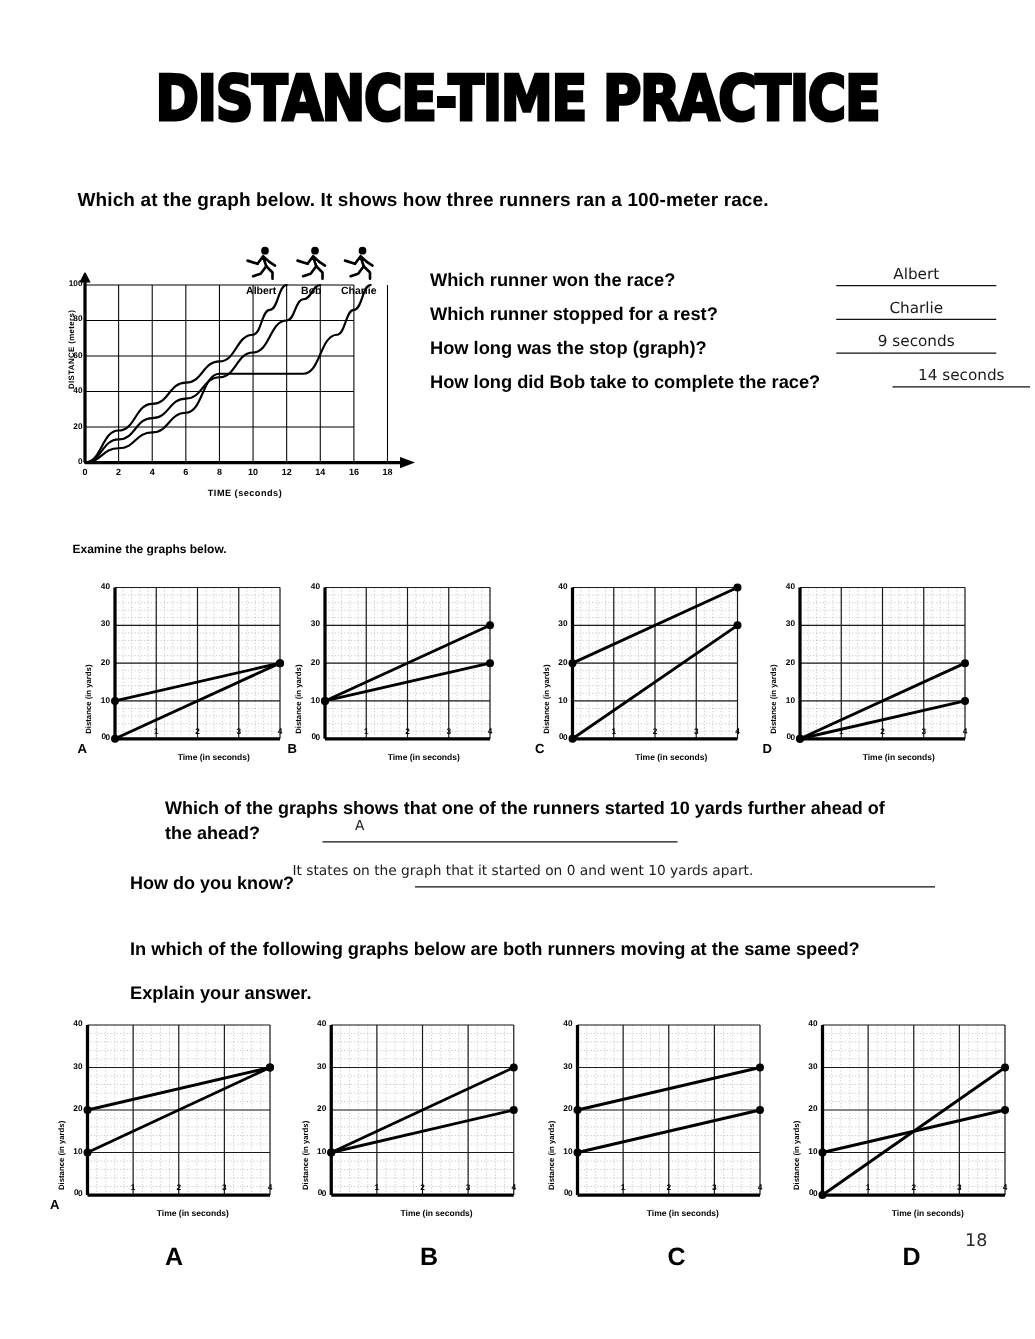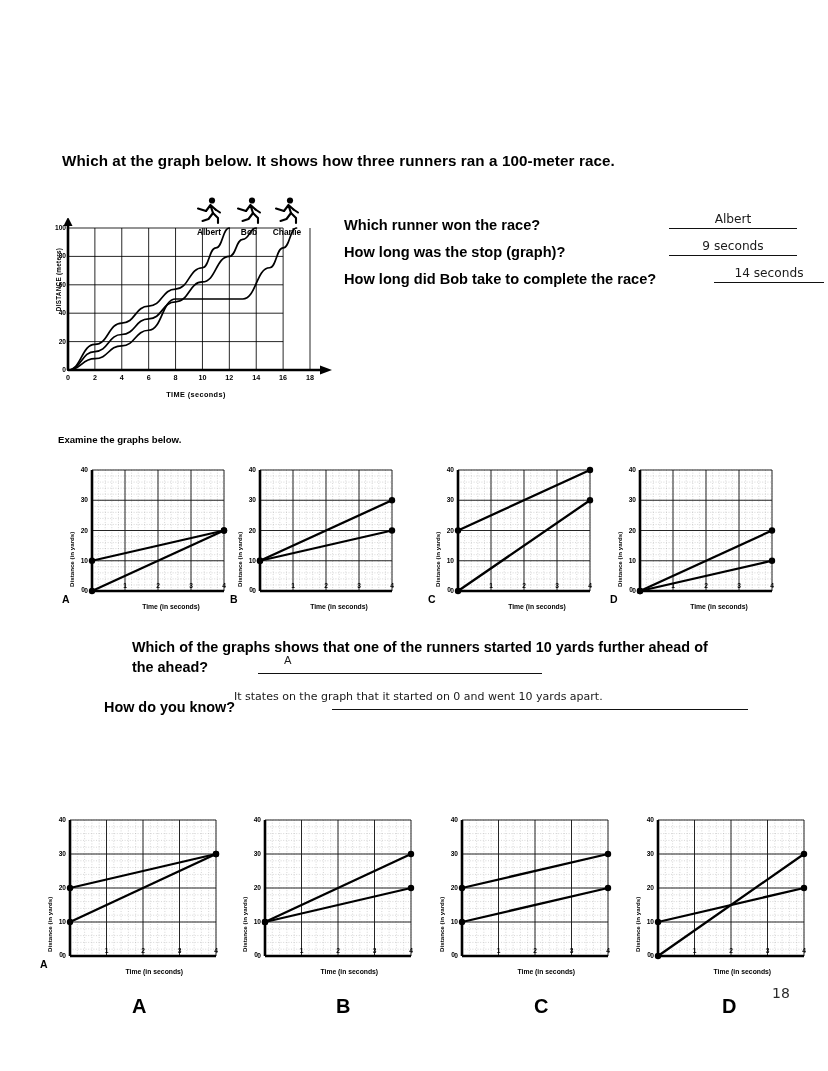--- a/index.html
+++ b/index.html
@@ -101,20 +101,23 @@
   .pagenum{position:absolute;left:772px;top:985px;font-size:14px;color:#2b2b2b;font-family:"DejaVu Sans",sans-serif;}
 
   .bigletters{position:absolute;top:995px;left:0;width:828px;height:30px;}
   .bigletters span{position:absolute;font-size:20px;font-weight:bold;}
 </style>
 </head>
 <body>
 
 <div class="page">
 
+  <div class="title-wrap">
+    <span class="title">DISTANCE-TIME PRACTICE</span>
+  </div>
 
   <div class="intro">Which at the graph below.  It shows how three runners ran a 100-meter race.</div>
 
   <div class="runners" id="runners">
       <div class="runner" style="left: 0px;">
         <svg width="32" height="30" viewBox="0 0 32 30">
           <circle cx="19" cy="4.5" r="3.1" fill="#000"></circle>
           <path d="M17.5 9 L13 15 M17.5 9 L22.5 13.5 M17.5 9.5 L20 17" stroke="#000" stroke-width="2.1" fill="none" stroke-linecap="round"></path>
           <path d="M13 15 L5 12.5" stroke="#000" stroke-width="2.1" fill="none" stroke-linecap="round"></path>
           <path d="M22.5 13.5 L27 16.5" stroke="#000" stroke-width="2.1" fill="none" stroke-linecap="round"></path>
@@ -191,20 +194,27 @@
         <div class="bg-xtick" style="left:237.1111111111111px;top:155px;">16</div>
         <div class="bg-xtick" style="left:264px;top:155px;">18</div>
       </div>
   </div>
 
   <div class="qa1" id="qa1">
       <div class="qa-row">
         <div class="qa-q">Which runner won the race?</div>
         <div class="qa-ansbox" style="left:325px;width:128px;">
           <span class="qa-ans">Albert</span>
+          <div class="qa-line"></div>
+        </div>
+      </div>
+      <div class="qa-row">
+        <div class="qa-q">Which runner stopped for a rest?</div>
+        <div class="qa-ansbox" style="left:325px;width:128px;">
+          <span class="qa-ans">Charlie</span>
           <div class="qa-line"></div>
         </div>
       </div>
       <div class="qa-row">
         <div class="qa-q">How long was the stop (graph)?</div>
         <div class="qa-ansbox" style="left:325px;width:128px;">
           <span class="qa-ans">9 seconds</span>
           <div class="qa-line"></div>
         </div>
       </div>
@@ -528,20 +538,24 @@
     <div class="q2ans" style="left:152px;top:17px;">A</div>
     <div class="q2line" style="left:126px;top:36px;width:284px;"></div>
   </div>
 
   <div class="q3">
     <div class="qtext">How do you know?</div>
     <div class="q2ans" style="left:130px;top:-9px;white-space:nowrap;">It states on the graph that it started on 0 and went 10 yards apart.</div>
     <div class="q2line" style="left:228px;top:10px;width:416px;"></div>
   </div>
 
+  <div class="q4">
+    <div class="l1">In which of the following graphs below are both runners moving at the same speed?</div>
+    <div class="l2">Explain your answer.</div>
+  </div>
 
   <div id="row3">
       <div class="sg" style="left: 40px; top: 812px; width: 182px; height: 170px;">
         <svg width="182" height="170" style="position:absolute;left:0;top:0;">
           <line x1="30" y1="8" x2="30" y2="144" stroke="#9a9a9a" stroke-width="0.4" stroke-dasharray="1 1.6"></line>
           <line x1="37.3" y1="8" x2="37.3" y2="144" stroke="#9a9a9a" stroke-width="0.4" stroke-dasharray="1 1.6"></line>
           <line x1="44.6" y1="8" x2="44.6" y2="144" stroke="#9a9a9a" stroke-width="0.4" stroke-dasharray="1 1.6"></line>
           <line x1="51.9" y1="8" x2="51.9" y2="144" stroke="#9a9a9a" stroke-width="0.4" stroke-dasharray="1 1.6"></line>
           <line x1="59.2" y1="8" x2="59.2" y2="144" stroke="#9a9a9a" stroke-width="0.4" stroke-dasharray="1 1.6"></line>
           <line x1="66.5" y1="8" x2="66.5" y2="144" stroke="#9a9a9a" stroke-width="0.4" stroke-dasharray="1 1.6"></line>

